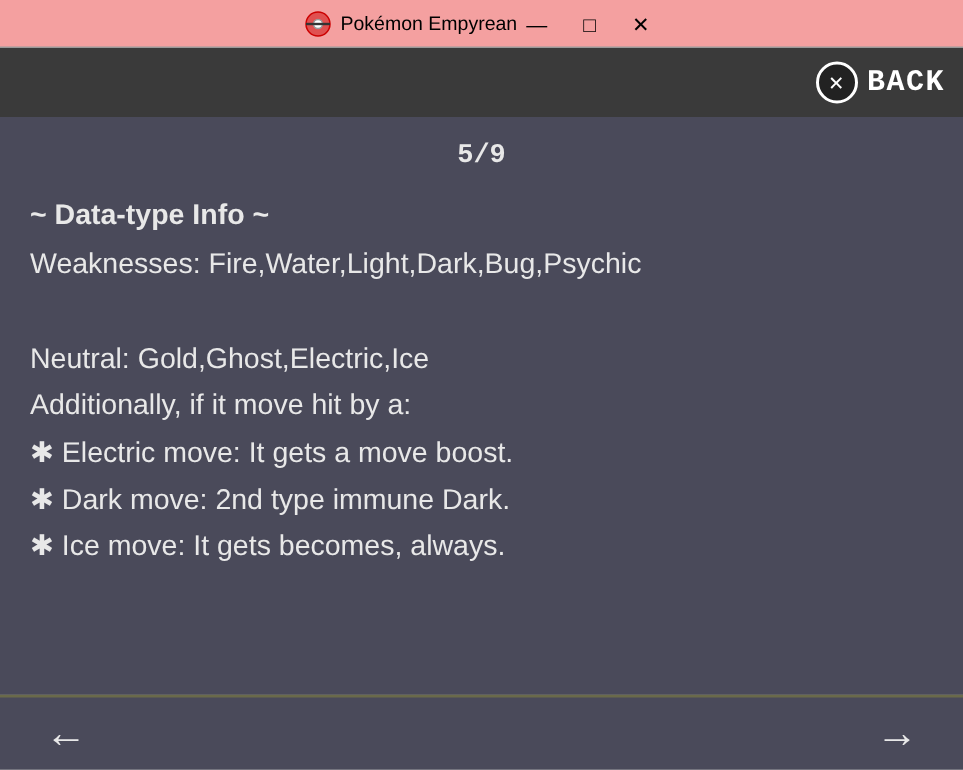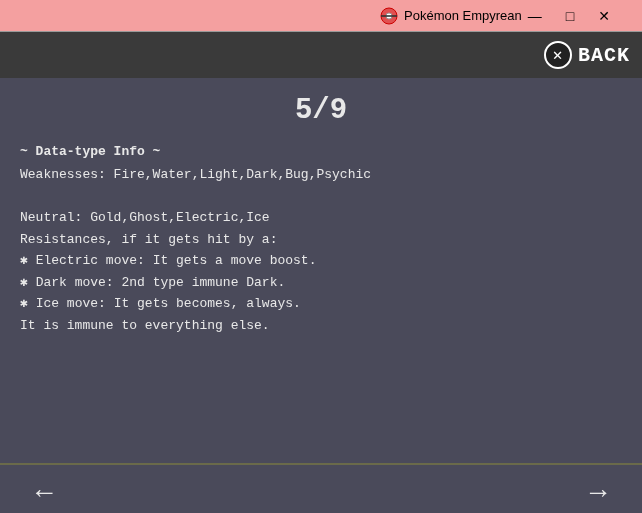--- a/index.html
+++ b/index.html
@@ -9,21 +9,21 @@
       height: 513px;
       overflow: hidden;
       font-family: 'Courier New', monospace;
       background: #c0c0c0;
     }
 
     
     .titlebar {
       display: flex;
       align-items: center;
-      justify-content: flex-end;
+      justify-content: center;
       background: #f4a0a0;
       height: 32px;
       padding: 0 26px;
       border-bottom: 1px solid #999;
     }
 
     .titlebar-left {
       display: flex;
       align-items: center;
       gap: 6px;
@@ -99,30 +99,30 @@
       flex: 1;
       padding: 16px 20px;
       position: relative;
       height: calc(513px - 32px - 46px - 50px);
       overflow: hidden;
     }
 
     .page-number {
       text-align: center;
       color: #e8e8e8;
-      font-size: 29px;
+      font-size: 18px;
       font-family: 'Courier New', monospace;
       margin-bottom: 14px;
       font-weight: bold;
     }
 
     .info-text {
       color: #e8e8e8;
-      font-size: 13px;
-      font-family: Liberation Mono, monospace;
+      font-size: 19px;
+      font-family: Liberation Sans, sans-serif;
       line-height: 1.65;
     }
 
     .info-text .section-title {
       color: #e8e8e8;
       font-weight: bold;
       display: block;
       margin-bottom: 2px;
     }
 
@@ -173,24 +173,23 @@
   </button>
 </div>
 
 <div class="content">
   <div class="page-number">5/9</div>
   <div class="info-text">
     <span class="section-title">~ Data-type Info ~</span>
     <span>Weaknesses: Fire,Water,Light,Dark,Bug,Psychic</span><br>
     <br>
     <span>Neutral: Gold,Ghost,Electric,Ice</span><br>
-    <span>Resistances, if it gets hit by a:</span><br>
+    <span>Additionally, if it move hit by a:</span><br>
     <span>✱ Electric move: It gets a move boost.</span><br>
     <span>✱ Dark move: 2nd type immune Dark.</span><br>
     <span>✱ Ice move: It gets becomes, always.</span><br>
-    <span>It is immune to everything else.</span>
   </div>
 </div>
 
 <div class="bottombar">
   <button class="nav-arrow">←</button>
   <button class="nav-arrow">→</button>
 </div>
 
 </body></html>

